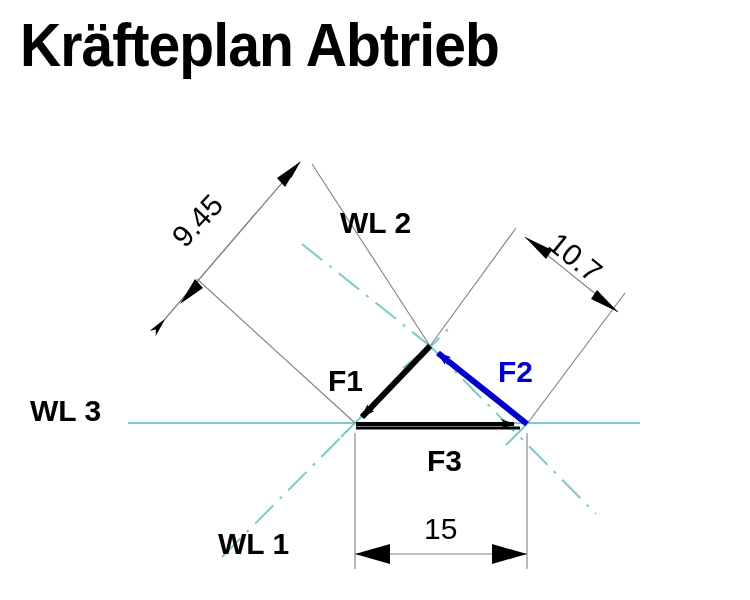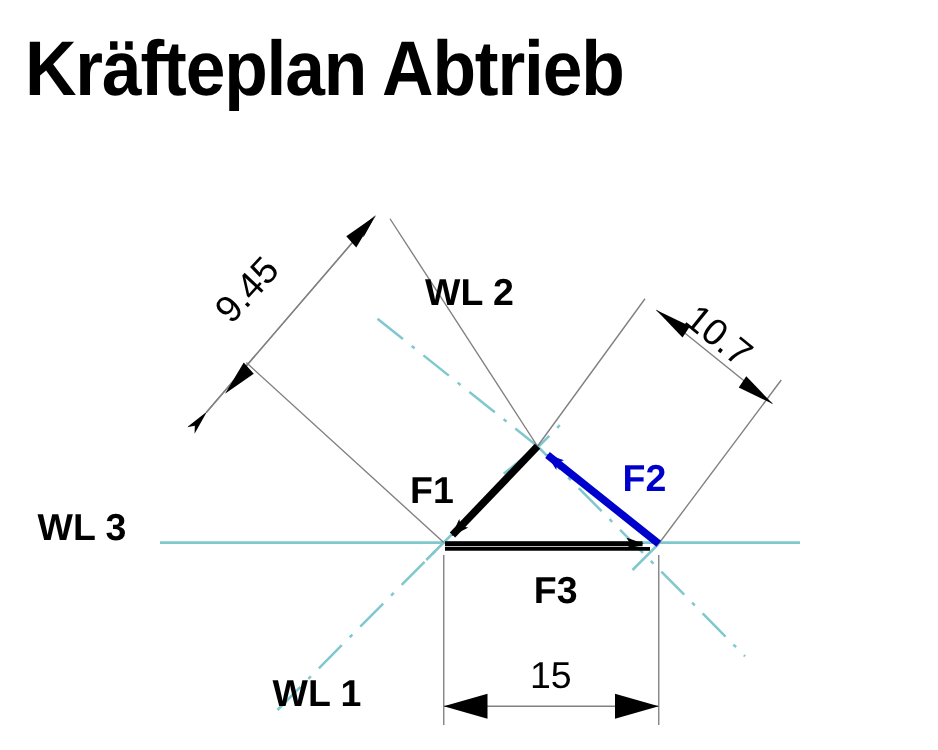--- a/index.html
+++ b/index.html
@@ -10,21 +10,21 @@
   body {
     width: 750px;
     height: 600px;
     position: relative;
     overflow: hidden;
     font-family: "Liberation Sans", sans-serif;
     background: #ffffff;
   }
   #canvas-root {
     position: absolute;
-    left: 0; top: 12px;
+    left: 0; top: 1px;
     width: 750px;
     height: 424px;
   }
   .title {
     position: absolute;
     left: 20px;
     top: 6px;
     font-family: "Liberation Sans", sans-serif;
     font-weight: bold;
     font-size: 62px;

